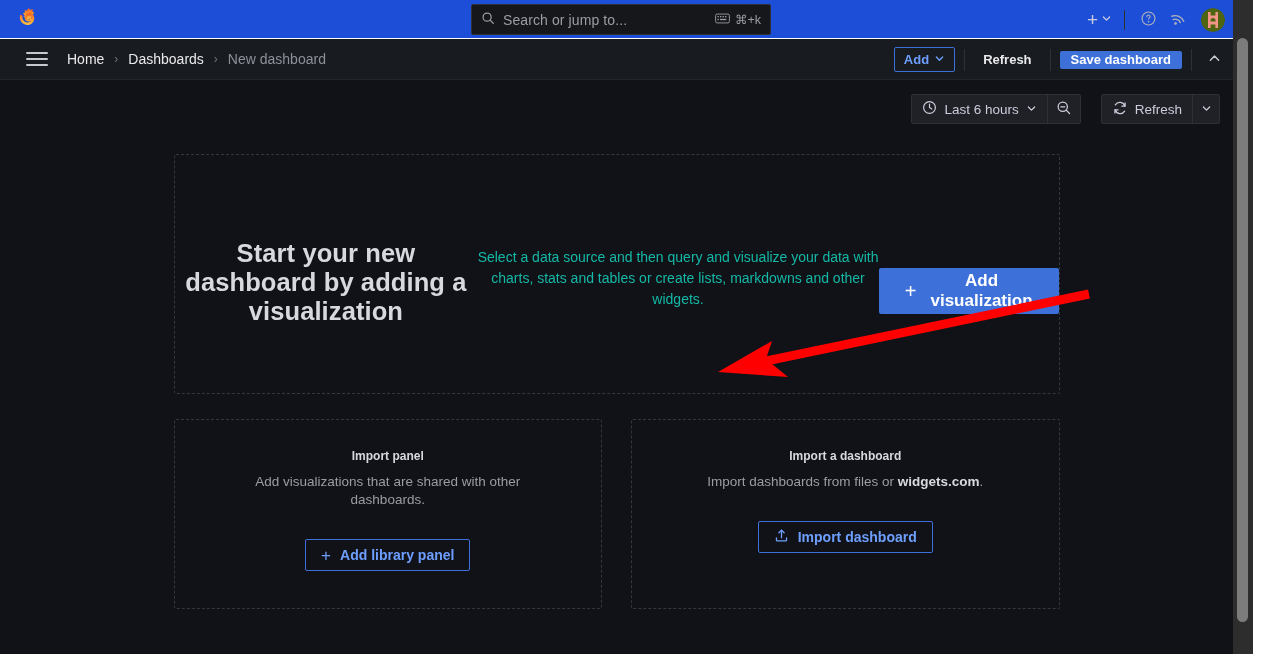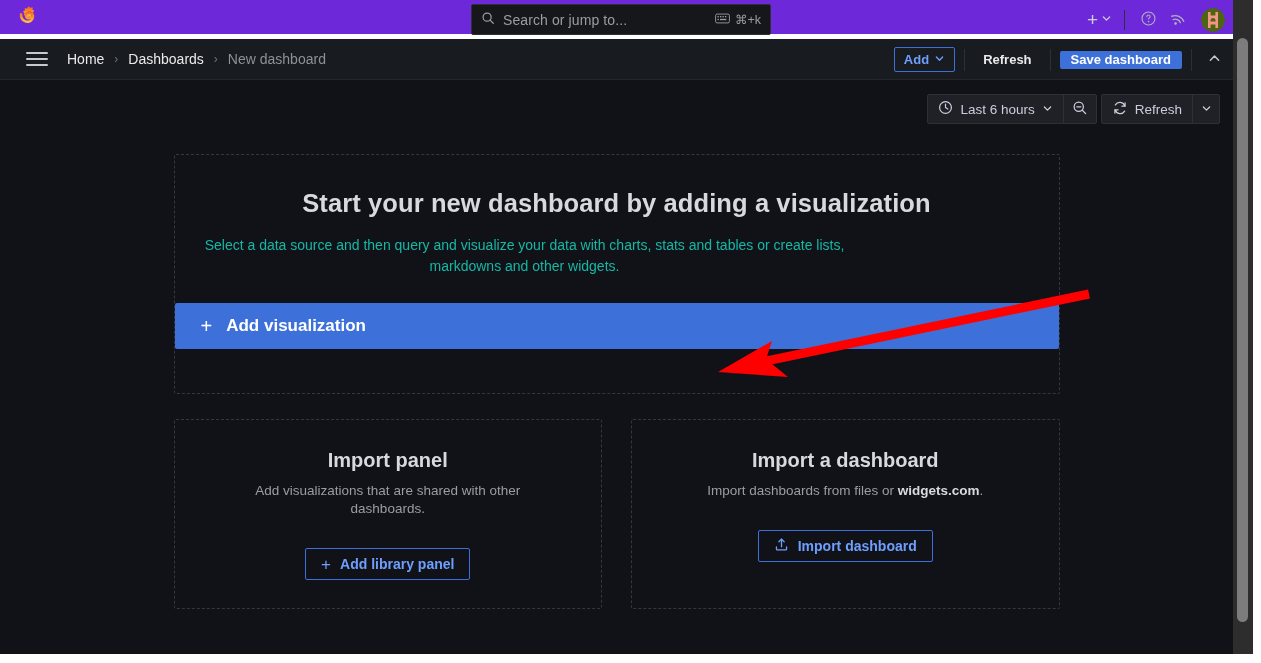--- a/index.html
+++ b/index.html
@@ -29,22 +29,22 @@
     width: 1233px;
     height: 654px;
     background: #111217;
     overflow: hidden;
   }
 
   
   .topbar {
     position: relative;
     height: 39px;
-    background: #6d28d9;
-    border-bottom: 5px solid #ffffff;
+    background: #1d4ed8;
+    border-bottom: 1px solid #ffffff;
     display: flex;
     align-items: center;
   }
   .brand {
     width: 56px;
     display: flex;
     align-items: center;
     justify-content: center;
     height: 39px;
   }
@@ -240,21 +240,21 @@
     background: #111217;
     padding: 0 8px;
   }
 
   .timerow {
     display: flex;
     justify-content: flex-end;
     align-items: center;
     padding-top: 14px;
     padding-right: 5px;
-    gap: 4px;
+    gap: 20px;
   }
   .seg-group {
     display: flex;
     align-items: center;
     background: #1f2126;
     border: 1px solid #2e3036;
     border-radius: 2px;
     height: 30px;
     overflow: hidden;
   }
@@ -303,21 +303,22 @@
     padding-top: 30px;
   }
   .panel-dashed {
     border: 1px dashed #34373d;
     border-radius: 2px;
     background: #111217;
   }
   .hero {
     height: 240px;
     display: flex;
-    flex-direction: column;
+    flex-direction: row;
+    align-items: center;
     justify-content: flex-start;
     padding-top: 34px;
   }
   .hero-title {
     color: #d8d9de;
     font-size: 25.5px;
     font-weight: 600;
     letter-spacing: .1px;
     margin: 0 0 17px 0;
     text-align: center;
@@ -354,21 +355,21 @@
   .card {
     flex: 1;
     height: 190px;
     display: flex;
     flex-direction: column;
     align-items: center;
     padding-top: 29px;
   }
   .card-title {
     color: #d8d9de;
-    font-size: 20px;
+    font-size: 12px;
     font-weight: 600;
     margin: 0 0 10px 0;
     text-align: center;
   }
   .card-desc {
     color: #9a9da3;
     font-size: 13.5px;
     line-height: 18px;
     text-align: center;
     max-width: 330px;

